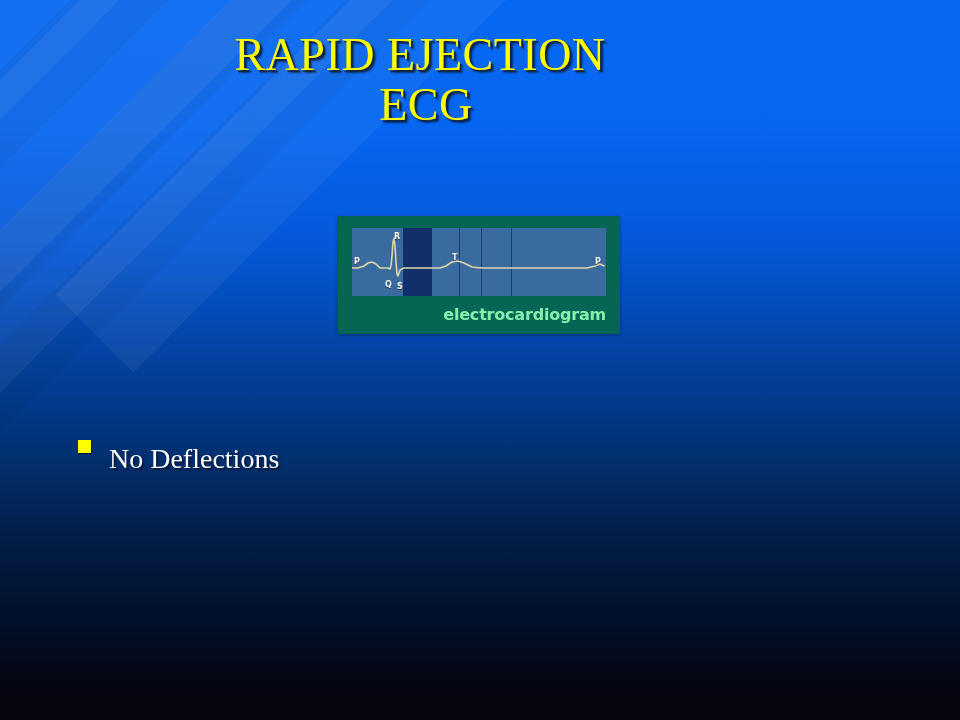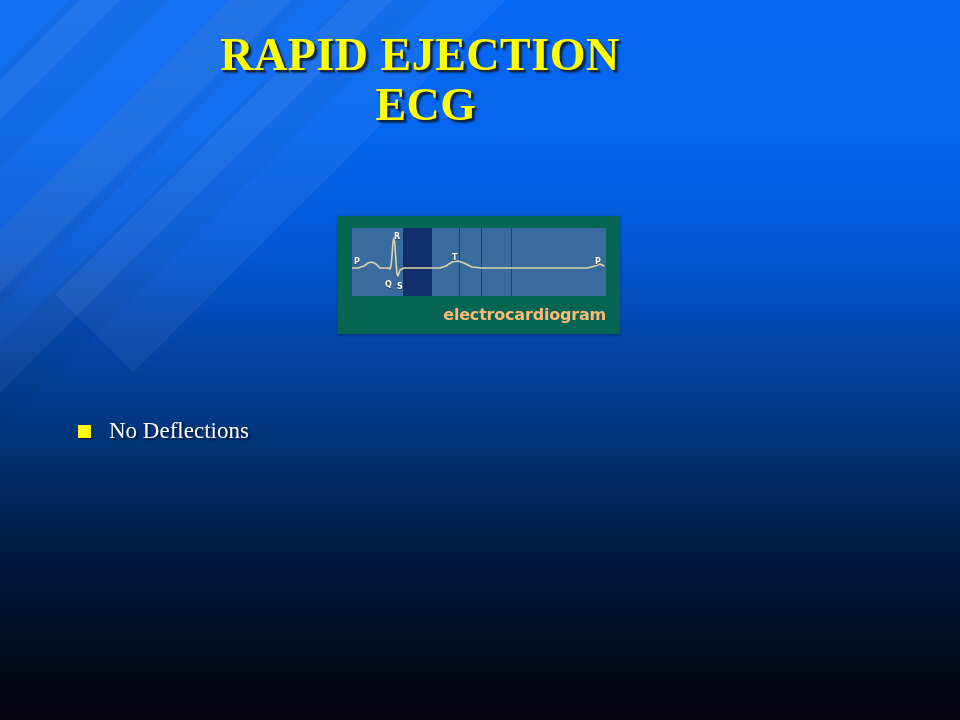--- a/index.html
+++ b/index.html
@@ -45,21 +45,21 @@
 
   
   #title {
     position: absolute;
     left: 0;
     top: 30px;
     width: 840px;
     text-align: center;
     color: #ffff00;
     font-size: 46px;
-    font-weight: bold;
+    font-weight: normal;
     line-height: 1.08;
     letter-spacing: 0.5px;
     text-shadow: 2px 2px 0 #10264b, 3px 3px 2px rgba(0,0,0,.55);
   }
   #title .line2 { display: block; padding-left: 12px; }
 
   
   #ecg-figure {
     position: absolute;
     left: 338px;
@@ -116,21 +116,21 @@
   .lbl-s  { left: 45px;  top: 55px; }
   .lbl-t  { left: 100px; top: 26px; }
   .lbl-p2 { left: 243px; top: 30px; }
 
   #ecg-caption {
     position: absolute;
     left: 0;
     right: 14px;
     bottom: 10px;
     text-align: right;
-    color: #fdba74;
+    color: #86efac;
     font-family: "DejaVu Sans", "Liberation Sans", sans-serif;
     font-size: 16px;
     font-weight: bold;
     letter-spacing: -0.2px;
   }
 
   
   #bullets {
     position: absolute;
     left: 78px;
@@ -145,23 +145,24 @@
   }
   .bullet-marker {
     width: 13px;
     height: 13px;
     background: #ffff00;
     flex: 0 0 auto;
     box-shadow: 1px 1px 1px rgba(0,0,0,.45);
   }
   .bullet-text {
     color: #ffffff;
-    font-size: 23px;
+    font-size: 28px;
     line-height: 1.15;
     text-shadow: 2px 2px 2px rgba(0,0,0,.5);
+    margin-top: 25px;
   }
 </style>
 </head>
 <body>
 
 <div id="slide">
 
   <div class="stripes">
     <div class="stripe" style="left:-60px; top:-220px; width:150px; height:1500px; background:rgba(255,255,255,.055);"></div>
     <div class="stripe dark" style="left:90px; top:-220px; width:60px; height:1500px; background:rgba(0,0,0,.05);"></div>

